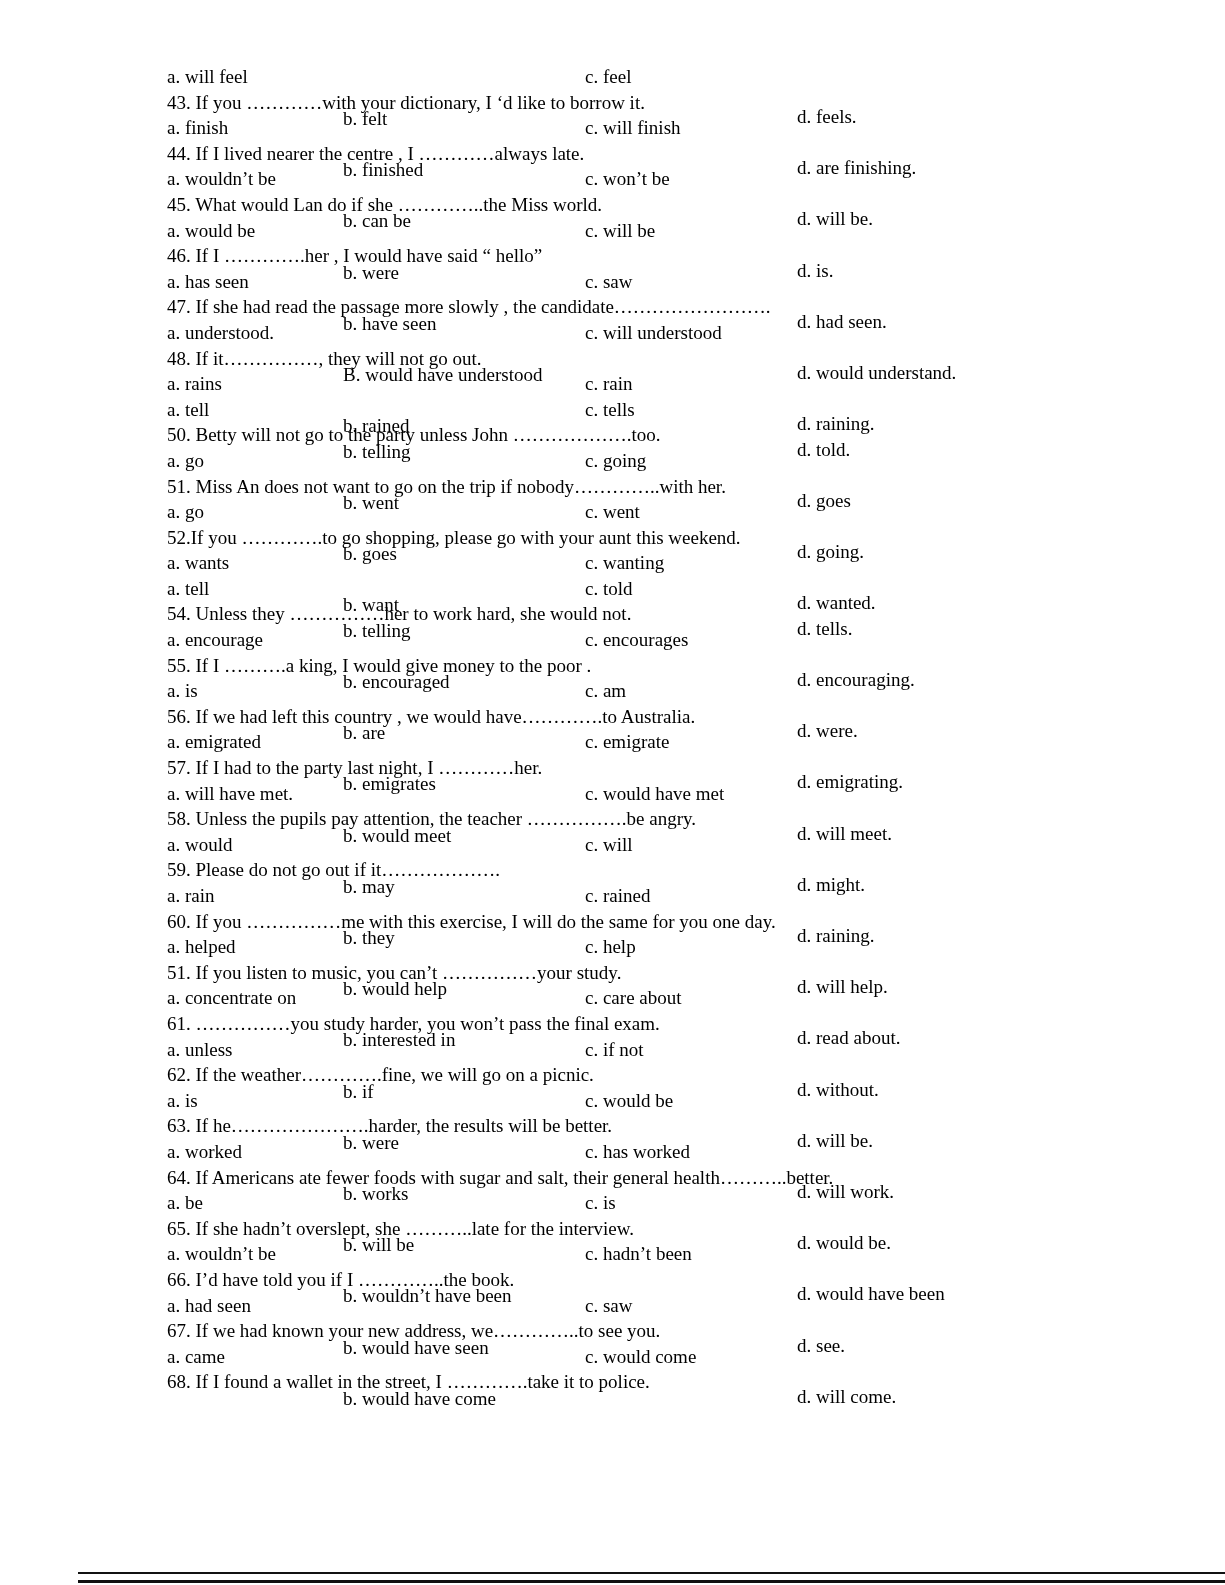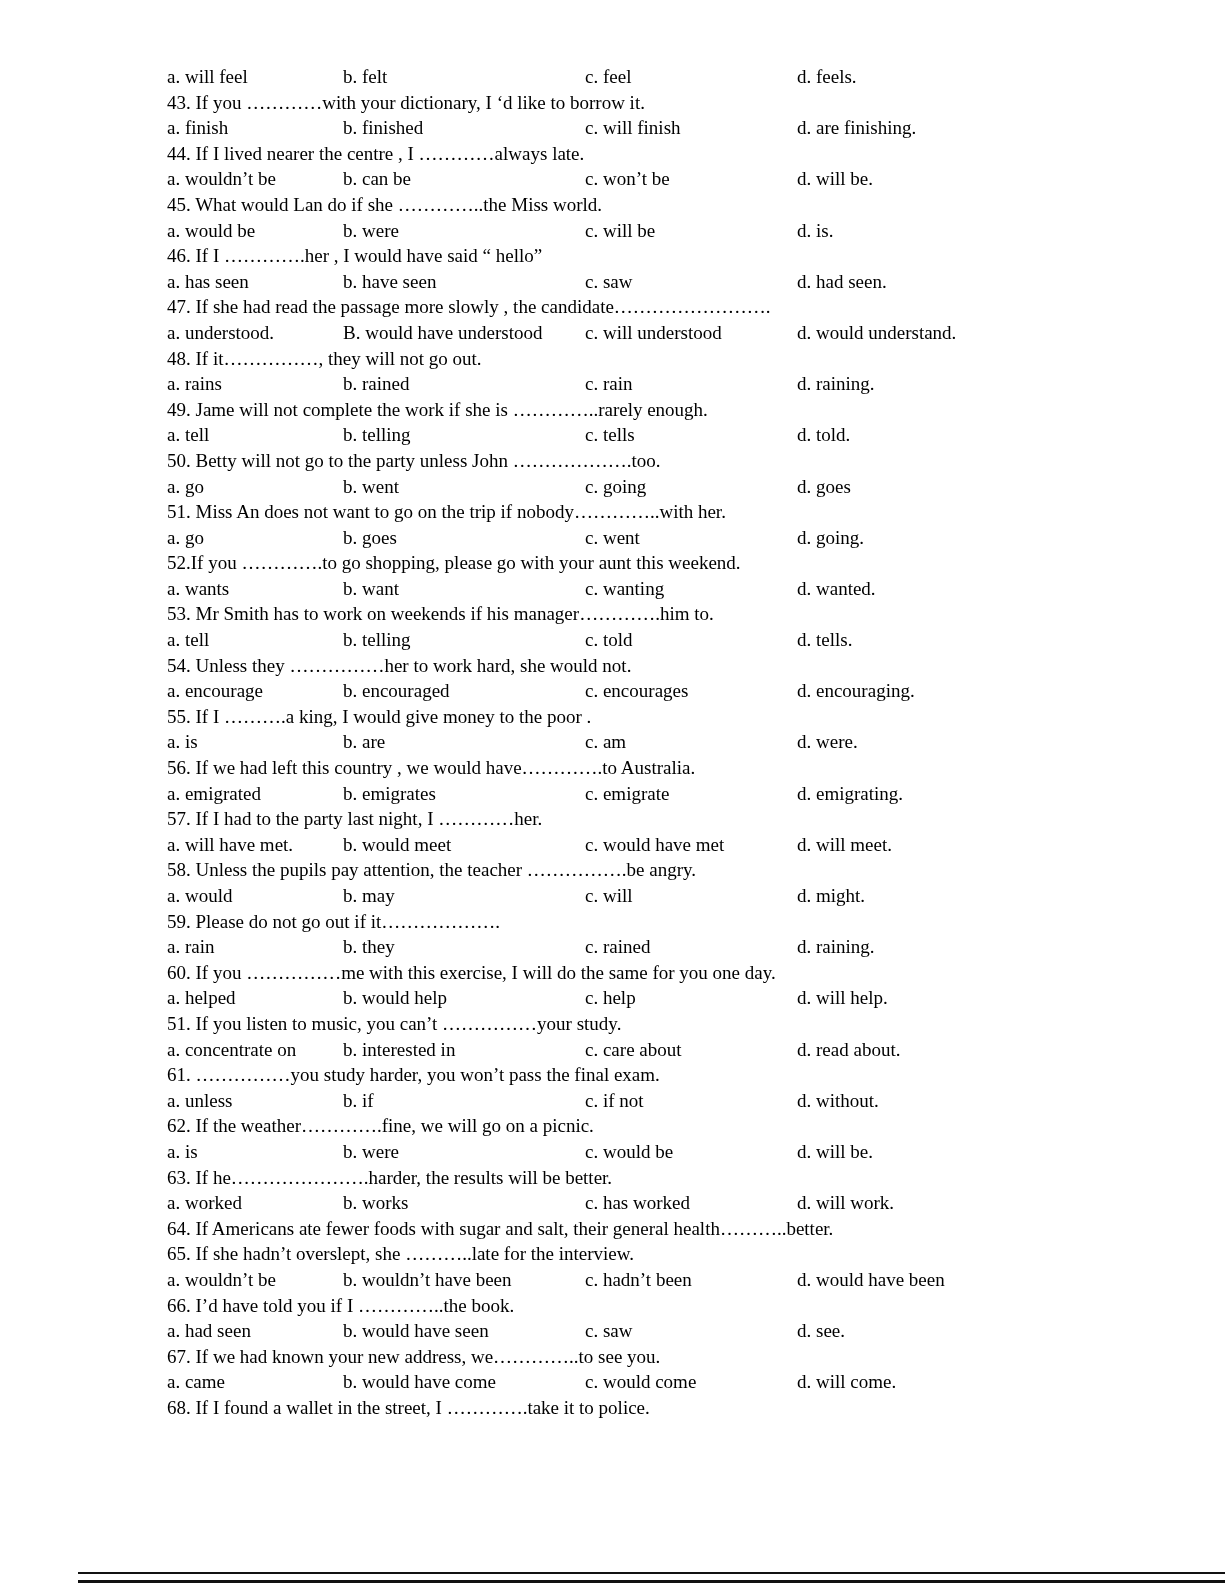--- a/index.html
+++ b/index.html
@@ -22,21 +22,20 @@
     left: 167px;
     right: 10px;
   }
   .line {
     height: 25.6px;
     line-height: 25.6px;
     white-space: nowrap;
   }
   .opts {
     display: flex;
-    align-items: flex-end;
   }
   .opts span {
     flex: 0 0 auto;
     padding-right: 10px;
   }
   .col-a { min-width: 166px; }
   .col-b { min-width: 200px; margin-top: 42px; }
   .col-c { min-width: 202px; margin-left: 32px; }
   .col-d { min-width: 0; margin-top: 40px; }
   .footer-rule {
@@ -94,21 +93,20 @@
         <span class="col-c">c. will understood</span>
         <span class="col-d">d. would understand.</span>
       </div>
       <div class="line q">48. If it……………, they will not go out.</div>
       <div class="line opts">
         <span class="col-a">a. rains</span>
         <span class="col-b">b. rained</span>
         <span class="col-c">c. rain</span>
         <span class="col-d">d. raining.</span>
       </div>
-      <div class="line q">49. Jame will not complete the work if she is …………..rarely enough.</div>
       <div class="line opts">
         <span class="col-a">a. tell</span>
         <span class="col-b">b. telling</span>
         <span class="col-c">c. tells</span>
         <span class="col-d">d. told.</span>
       </div>
       <div class="line q">50. Betty will not go to the party unless John ……………….too.</div>
       <div class="line opts">
         <span class="col-a">a. go</span>
         <span class="col-b">b. went</span>
@@ -122,21 +120,20 @@
         <span class="col-c">c. went</span>
         <span class="col-d">d. going.</span>
       </div>
       <div class="line q">52.If you ………….to go shopping, please go with your aunt this weekend.</div>
       <div class="line opts">
         <span class="col-a">a. wants</span>
         <span class="col-b">b. want</span>
         <span class="col-c">c. wanting</span>
         <span class="col-d">d. wanted.</span>
       </div>
-      <div class="line q">53. Mr Smith has to work on weekends if his manager………….him to.</div>
       <div class="line opts">
         <span class="col-a">a. tell</span>
         <span class="col-b">b. telling</span>
         <span class="col-c">c. told</span>
         <span class="col-d">d. tells.</span>
       </div>
       <div class="line q">54. Unless they ……………her to work hard, she would not.</div>
       <div class="line opts">
         <span class="col-a">a. encourage</span>
         <span class="col-b">b. encouraged</span>
@@ -207,20 +204,26 @@
         <span class="col-d">d. will be.</span>
       </div>
       <div class="line q">63. If he………………….harder, the results will be better.</div>
       <div class="line opts">
         <span class="col-a">a. worked</span>
         <span class="col-b">b. works</span>
         <span class="col-c">c. has worked</span>
         <span class="col-d">d. will work.</span>
       </div>
       <div class="line q">64. If Americans ate fewer foods with sugar and salt, their general health………..better.</div>
+      <div class="line opts">
+        <span class="col-a">a. be</span>
+        <span class="col-b">b. will be</span>
+        <span class="col-c">c. is</span>
+        <span class="col-d">d. would be.</span>
+      </div>
       <div class="line q">65. If she hadn’t overslept, she ………..late for the interview.</div>
       <div class="line opts">
         <span class="col-a">a. wouldn’t be</span>
         <span class="col-b">b. wouldn’t have been</span>
         <span class="col-c">c. hadn’t been</span>
         <span class="col-d">d. would have been</span>
       </div>
       <div class="line q">66. I’d have told you if I …………..the book.</div>
       <div class="line opts">
         <span class="col-a">a. had seen</span>

